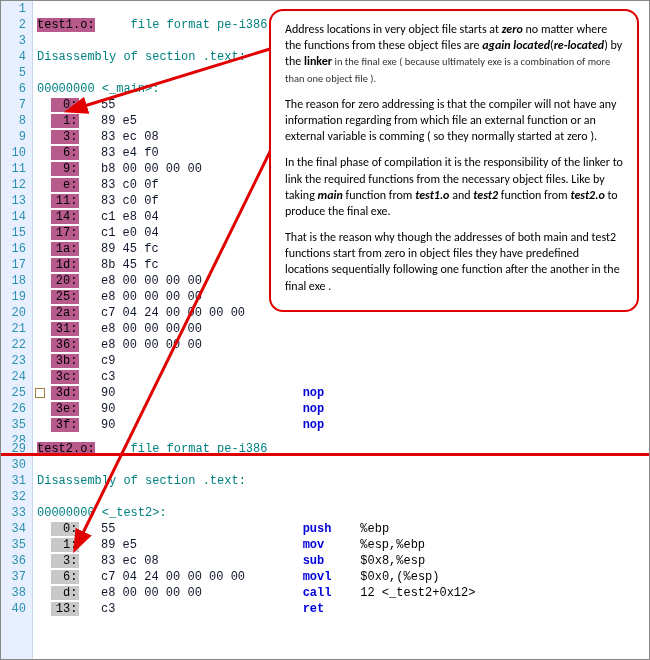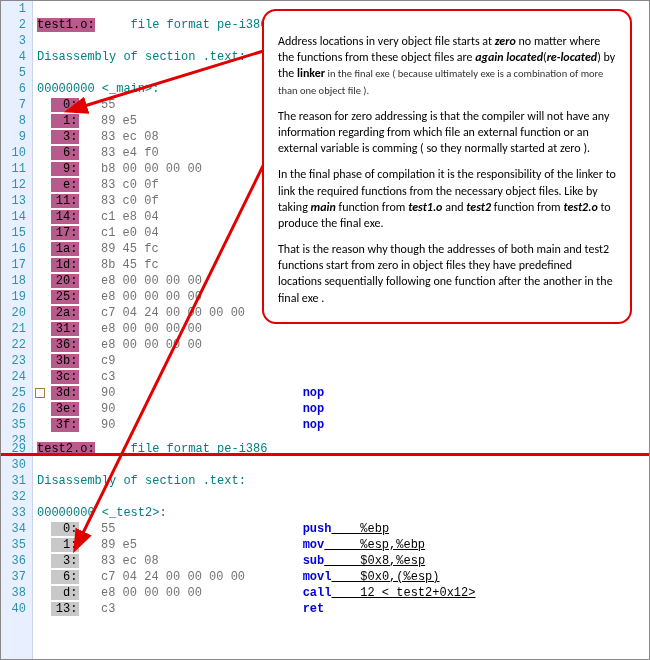--- a/index.html
+++ b/index.html
@@ -8,24 +8,24 @@
   .gutter { position: absolute; left: 0; top: 0; width: 32px; background: #e8f0ff; height: 100%; border-right: 1px solid #c8d4e8; }
   .code { position: absolute; left: 0; top: 0; width: 100%; }
   .line { display: flex; align-items: center; height: 16px; white-space: pre; }
   .ln { width: 32px; text-align: right; padding-right: 6px; color: #2b91af; background: #e8f0ff; border-right: 1px solid #c8d4e8; flex-shrink: 0; }
   .cell { padding-left: 4px; }
   .addr-hl-pink { background: #b85a8c; color: #000; display: inline-block; min-width: 28px; text-align: right; padding: 0 2px; }
   .addr-hl-gray { background: #c8c8c8; color: #000; display: inline-block; min-width: 28px; text-align: right; padding: 0 2px; }
   .file-label { background: #b85a8c; color: #000; padding: 0 0; }
   .teal { color: #008080; }
   .mnem { color: #0000dd; font-weight: bold; }
-  .arg { color: #000; text-decoration: underline; }
-  .hex { color: #737373; }
+  .arg { color: #000; }
+  .hex { color: #0f172a; }
   .sep { position: absolute; left: 0; width: 650px; height: 3px; background: #e00000; top: 452px; z-index: 5; }
-  .callout { position: absolute; left: 261px; top: 8px; width: 370px; background: #fff; border: 2px solid #e00000; border-radius: 14px; padding: 22px 12px 10px 14px; font-family: Calibri, Arial, sans-serif; font-size: 12px; line-height: 1.35; color: #000; z-index: 10; }
+  .callout { position: absolute; left: 268px; top: 8px; width: 370px; background: #fff; border: 2px solid #e00000; border-radius: 14px; padding: 10px 12px 10px 14px; font-family: Calibri, Arial, sans-serif; font-size: 12px; line-height: 1.35; color: #000; z-index: 10; }
   .callout p { margin-bottom: 10px; }
   .callout .small { font-size: 10.5px; color: #333; }
   .callout b { font-weight: bold; }
   .callout i { font-style: italic; }
   svg.arrows { position: absolute; left: 0; top: 0; pointer-events: none; z-index: 7; }
   .brk { position: absolute; left: 34px; width: 10px; height: 10px; border: 1px solid #a08040; background: #fff; top: 387px; }
 </style>
 </head>
 <body>
 

